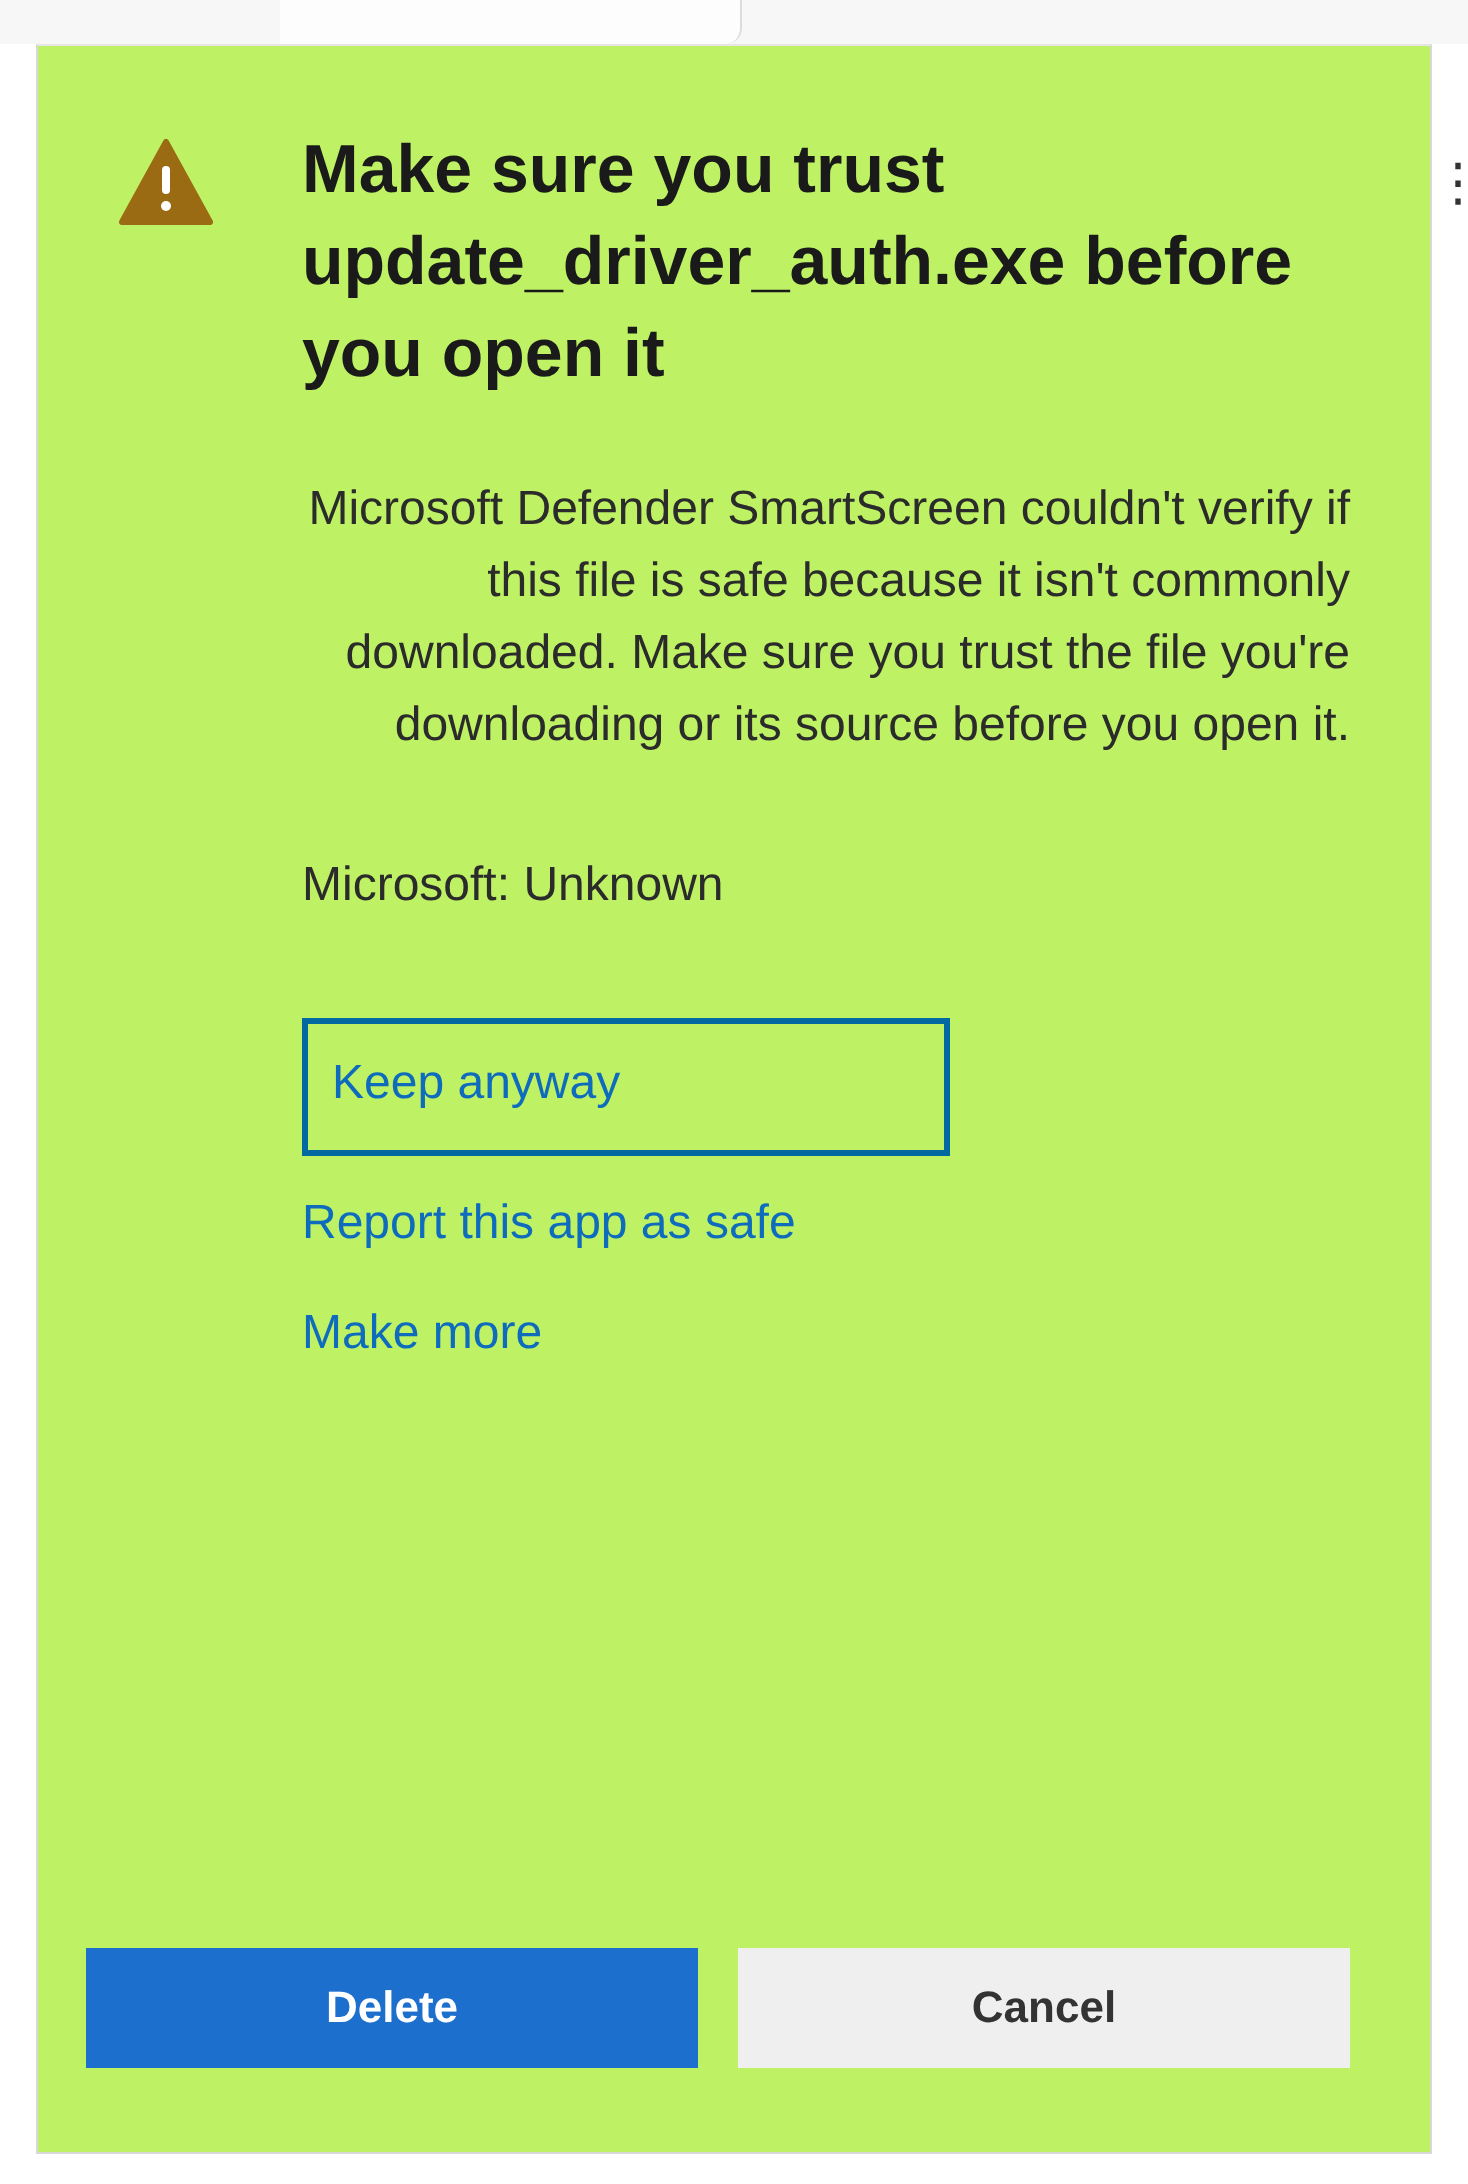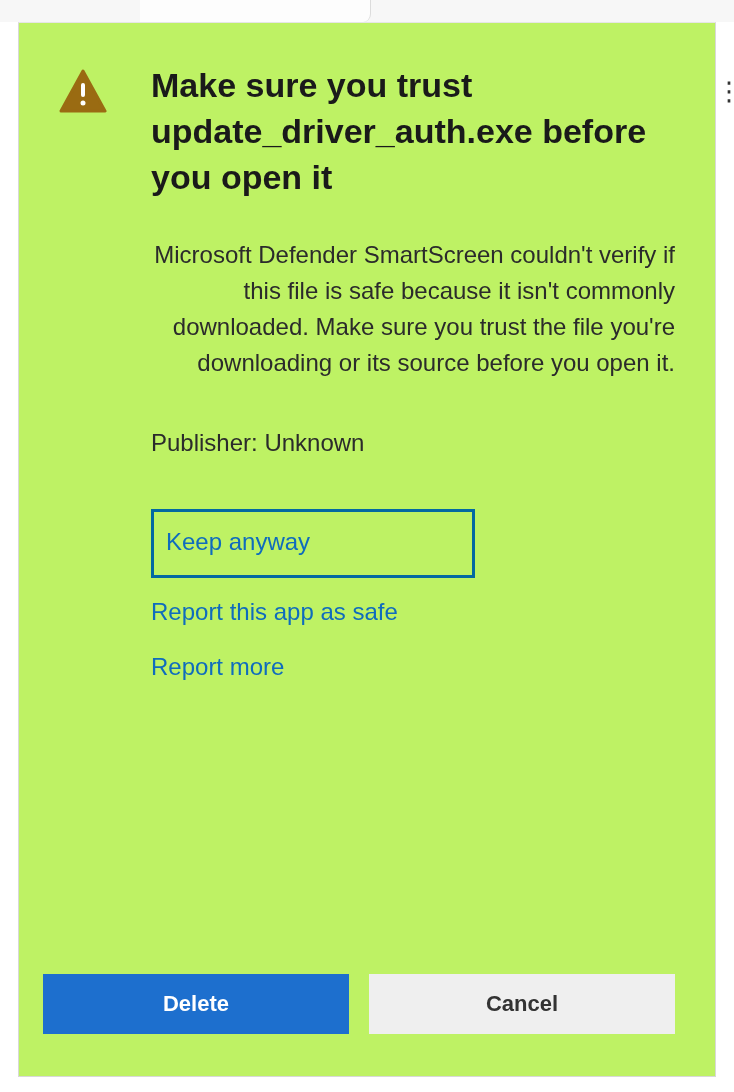--- a/index.html
+++ b/index.html
@@ -150,34 +150,34 @@
         </svg>
       </span>
     </div>
     <div class="content-col">
       <h1 class="title">Make sure you trust update_driver_auth.exe before you open it</h1>
 
       <p class="body-text">Microsoft Defender SmartScreen couldn't verify if this file is safe because it isn't commonly downloaded. Make sure you trust the file you're downloading or its source before you open it.</p>
 
       <div class="meta-block">
         <div class="meta-line">
-          <span>Publisher: </span><span>Unknown</span>
+          <span>Microsoft: </span><span>Unknown</span>
         </div>
       </div>
 
 
       <div class="links-section">
         <div class="highlight-box">
           <span class="link">Keep anyway</span>
         </div>
         <div class="link-wrap">
           <span class="link">Report this app as safe</span>
         </div>
         <div class="link-wrap">
-          <span class="link">Report more</span>
+          <span class="link">Make more</span>
         </div>
       </div>
     </div>
   </div>
 
   <div class="button-row">
     <button class="btn btn-primary">Delete</button>
     <button class="btn btn-secondary">Cancel</button>
   </div>
 </div>

